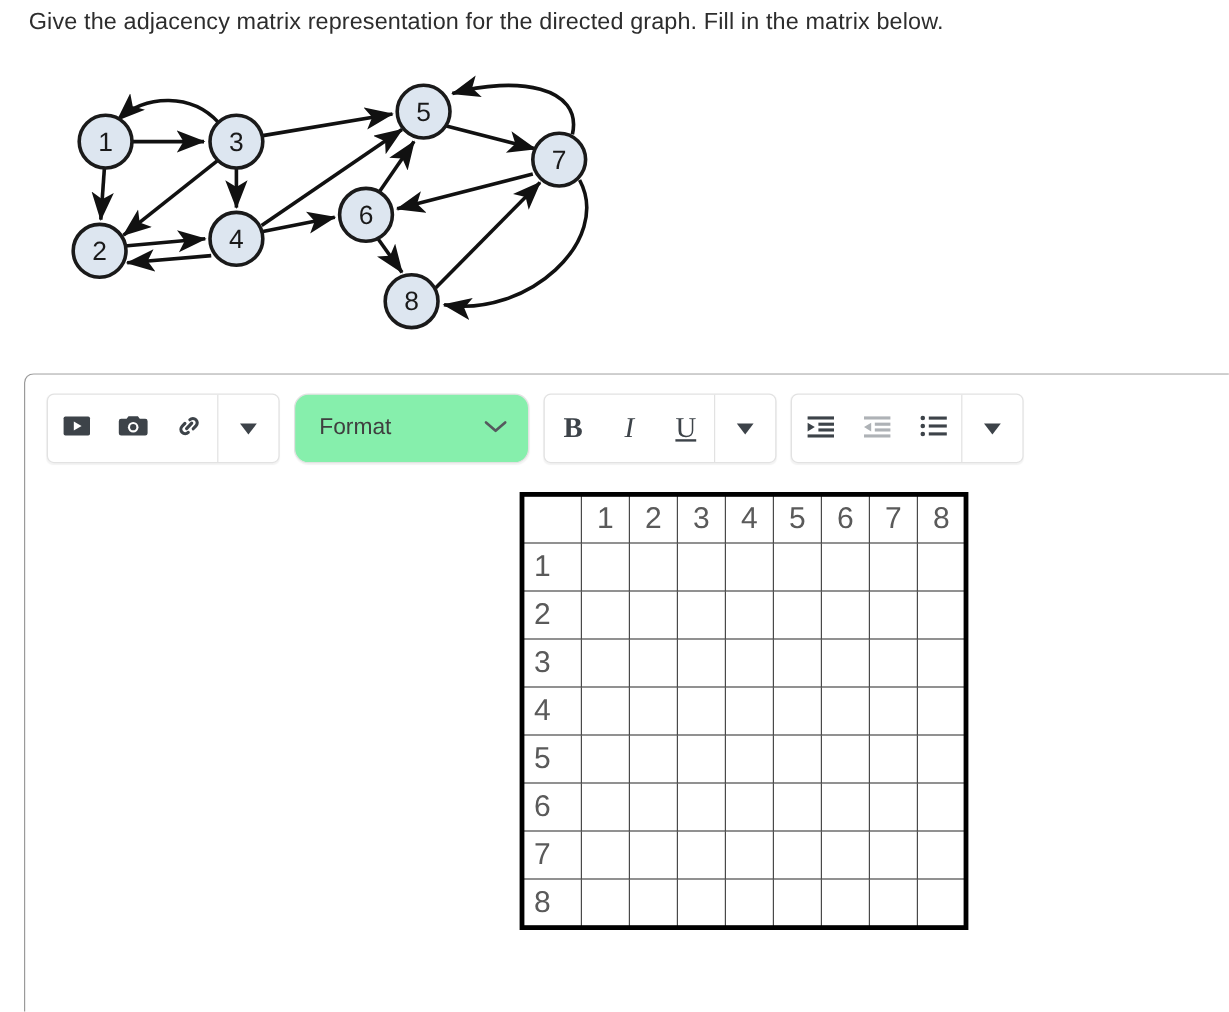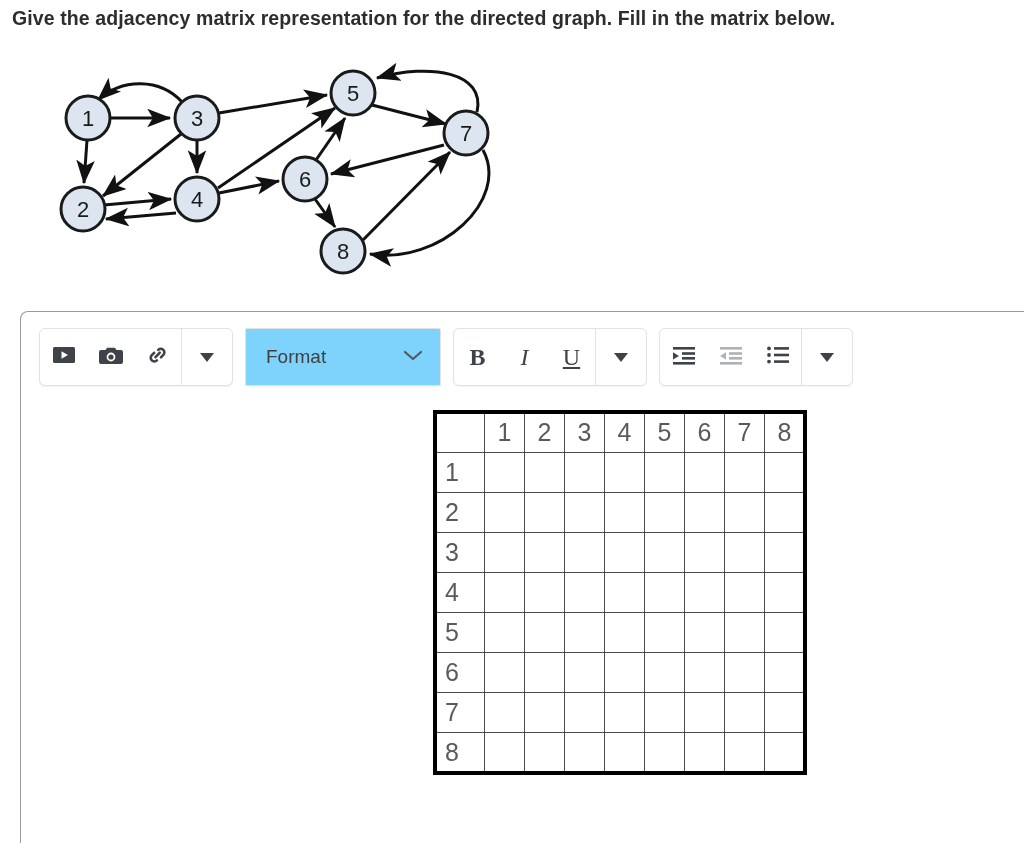--- a/index.html
+++ b/index.html
@@ -12,28 +12,27 @@
     height: 843px;
     position: relative;
     font-family: "Liberation Sans", sans-serif;
     color: #262626;
     overflow: hidden;
   }
 
   
   .prompt {
     position: absolute;
-    left: 12px;
+    left: 24px;
     top: 4px;
     width: 960px;
     font-size: 19.5px;
     line-height: 29px;
     color: #2d2d2d;
     letter-spacing: 0.1px;
-    font-weight: bold;
   }
 
   
   .figure {
     position: absolute;
     left: 40px;
     top: 60px;
     width: 470px;
     height: 225px;
   }
@@ -97,22 +96,22 @@
   .caret-tri {
     width: 0; height: 0;
     border-left: 7px solid transparent;
     border-right: 7px solid transparent;
     border-top: 9px solid #3d4349;
   }
   .tb-select {
     width: 196px;
     height: 58px;
     border: 1px solid #e2e2e2;
-    border-radius: 2px;
-    background: #7dd3fc;
+    border-radius: 12px;
+    background: #86efac;
     box-shadow: 0 1px 1px rgba(0,0,0,0.05);
     display: flex;
     align-items: center;
     justify-content: space-between;
     padding: 0 16px 0 20px;
     box-sizing: border-box;
     cursor: pointer;
   }
   .tb-select .label {
     font-size: 19px;

